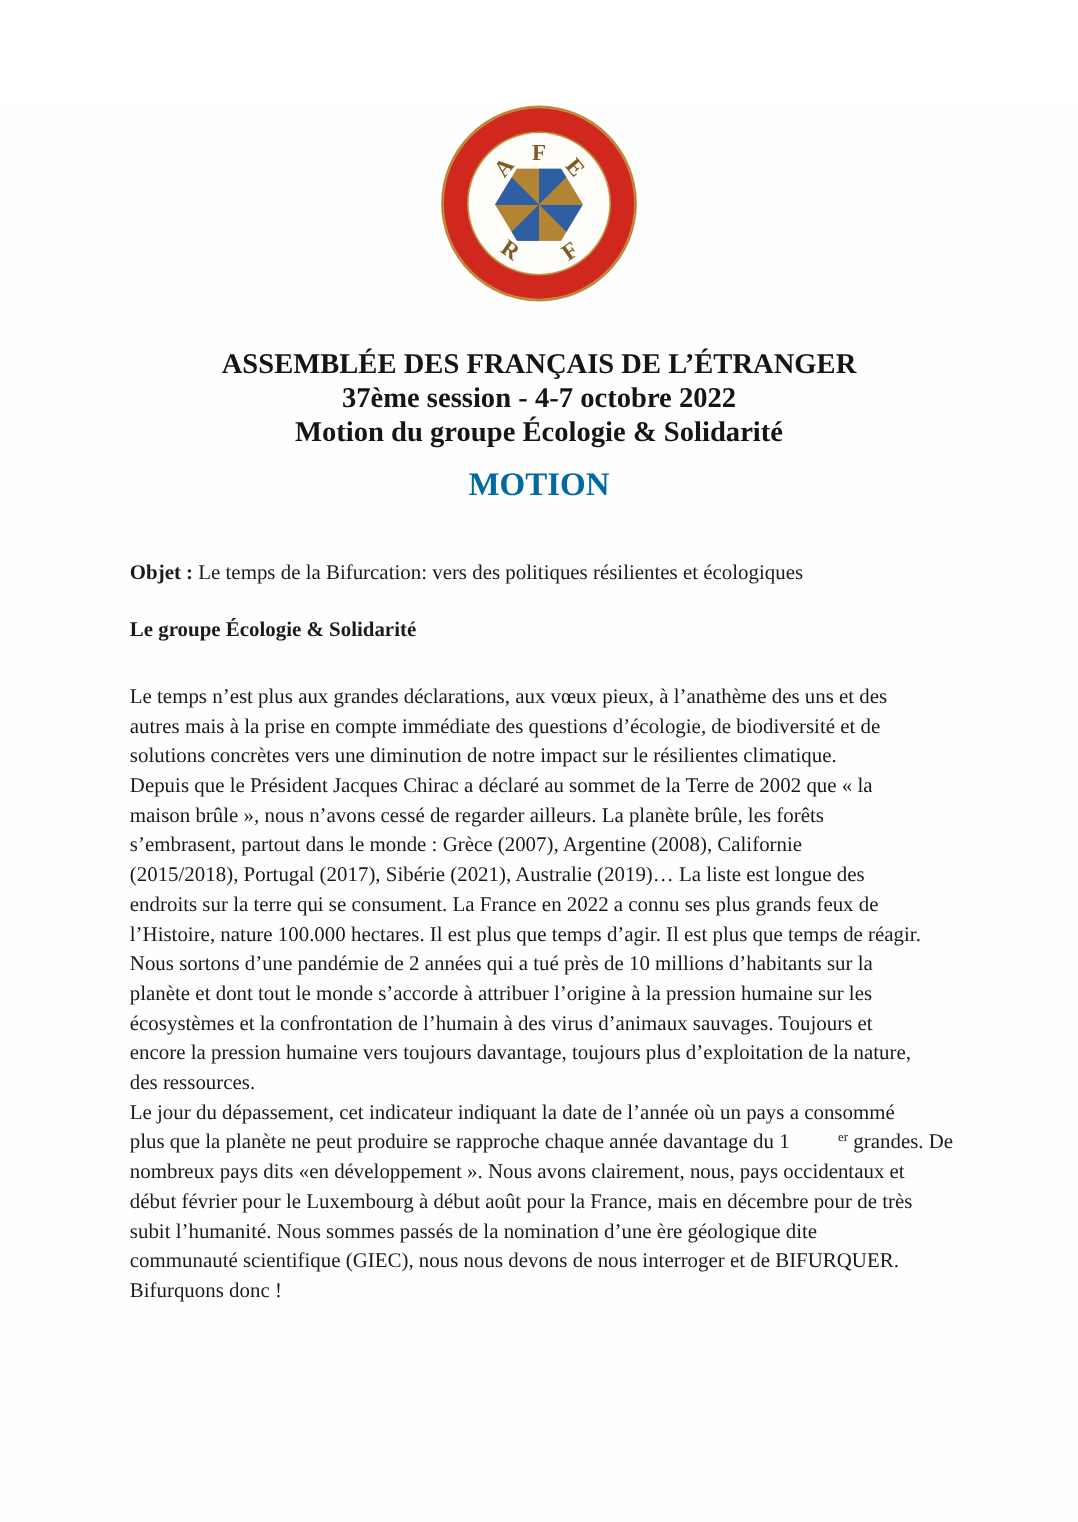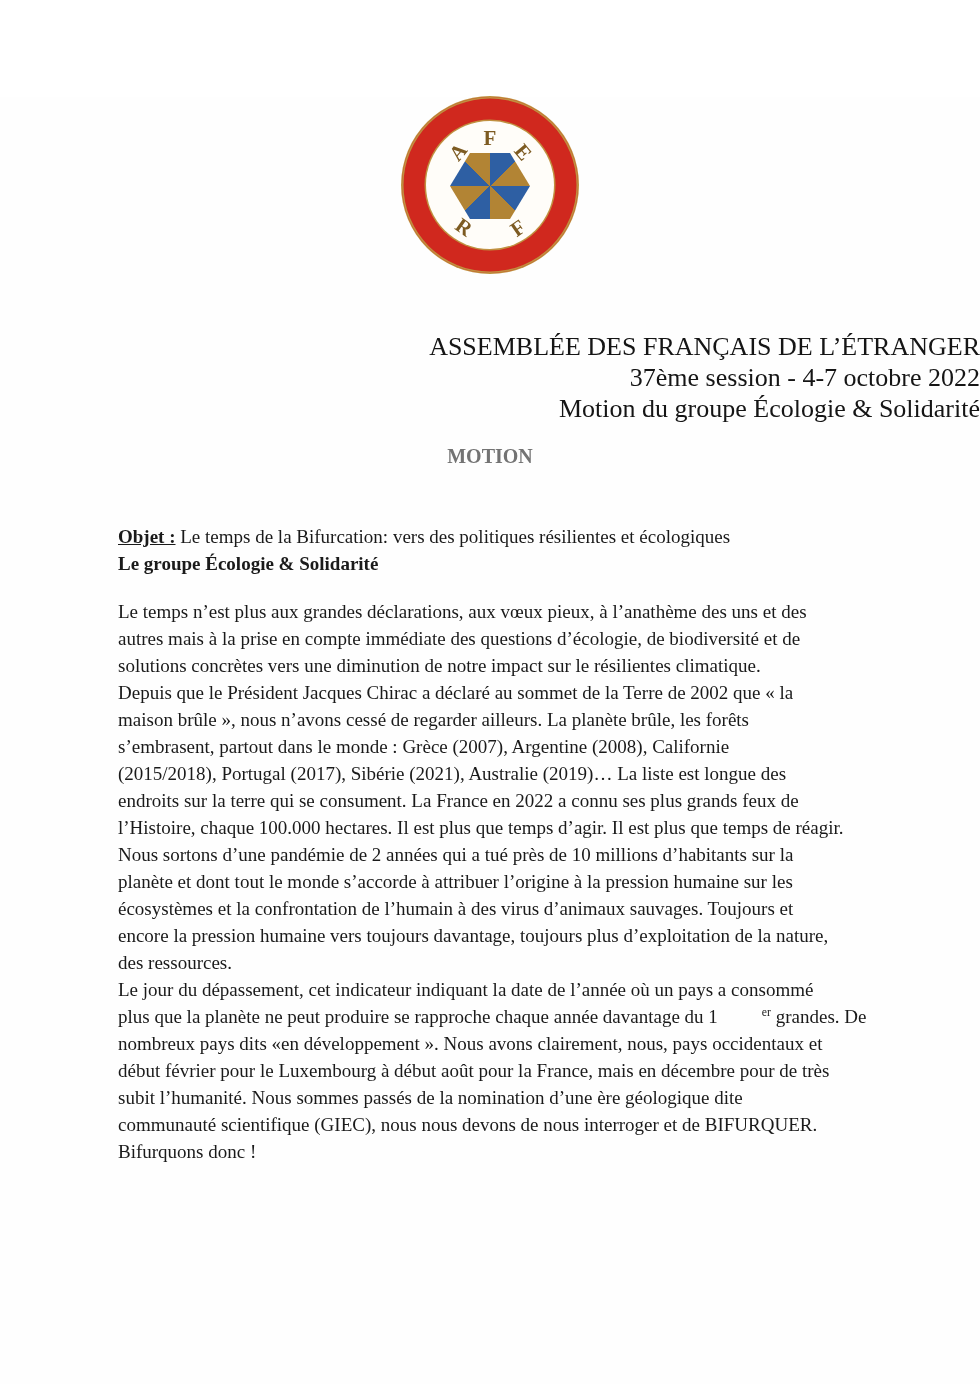--- a/index.html
+++ b/index.html
@@ -40,34 +40,34 @@
     color:#7d5b22;font-family:"Liberation Serif","DejaVu Serif",serif;
   }
   .ll-a{left:45px;top:44px;transform:rotate(-50deg);}
   .ll-ftop{left:77px;top:30px;}
   .ll-e{left:110px;top:44px;transform:rotate(50deg);}
   .ll-r{left:51px;top:119px;transform:rotate(35deg);}
   .ll-fbot{left:105px;top:120px;transform:rotate(-35deg);}
 
   
   .title-block{
-    margin-top:58px;text-align:right;
-    font-weight:400;font-size:26px;line-height:31px;color:#151515;
+    margin-top:42px;text-align:center;
+    font-weight:700;font-size:26px;line-height:31px;color:#151515;
   }
   .motion-heading{
     margin-top:17px;text-align:center;
-    font-weight:700;font-size:20px;line-height:31px;color:#737373;
+    font-weight:700;font-size:30px;line-height:31px;color:#0369a1;
   }
 
   
   .content{margin:0 100px 0 118px;font-size:19px;}
   .subject-line{margin-top:51px;line-height:27px;white-space:nowrap;}
-  .subject-label{font-weight:700;text-decoration:underline;}
-  .group-heading{font-weight:700;line-height:27px;}
-  .body-text{margin-top:21px;}
+  .subject-label{font-weight:700;}
+  .group-heading{margin-top:25px;font-weight:700;line-height:27px;}
+  .body-text{margin-top:34px;}
   .bline{line-height:27px;white-space:nowrap;}
   .bline sup{font-size:0.62em;vertical-align:super;line-height:0;padding-left:44px;}
 </style>
 </head>
 <body>
 
 <div class="page">
 
   <div class="logo">
     <div class="logo-ring"></div>
@@ -96,21 +96,21 @@
 
     <div class="body-text">
       <div class="bline">Le temps n’est plus aux grandes déclarations, aux vœux pieux, à l’anathème des uns et des</div>
       <div class="bline">autres mais à la prise en compte immédiate des questions d’écologie, de biodiversité et de</div>
       <div class="bline">solutions concrètes vers une diminution de notre impact sur le résilientes climatique.</div>
       <div class="bline">Depuis que le Président Jacques Chirac a déclaré au sommet de la Terre de 2002 que « la</div>
       <div class="bline">maison brûle », nous n’avons cessé de regarder ailleurs. La planète brûle, les forêts</div>
       <div class="bline">s’embrasent, partout dans le monde : Grèce (2007), Argentine (2008), Californie</div>
       <div class="bline">(2015/2018), Portugal (2017), Sibérie (2021), Australie (2019)… La liste est longue des</div>
       <div class="bline">endroits sur la terre qui se consument. La France en 2022 a connu ses plus grands feux de</div>
-      <div class="bline">l’Histoire, chaque 100.000 hectares. Il est plus que temps d’agir. Il est plus que temps de réagir.</div>
+      <div class="bline">l’Histoire, nature 100.000 hectares. Il est plus que temps d’agir. Il est plus que temps de réagir.</div>
       <div class="bline">Nous sortons d’une pandémie de 2 années qui a tué près de 10 millions d’habitants sur la</div>
       <div class="bline">planète et dont tout le monde s’accorde à attribuer l’origine à la pression humaine sur les</div>
       <div class="bline">écosystèmes et la confrontation de l’humain à des virus d’animaux sauvages. Toujours et</div>
       <div class="bline">encore la pression humaine vers toujours davantage, toujours plus d’exploitation de la nature,</div>
       <div class="bline">des ressources.</div>
       <div class="bline">Le jour du dépassement, cet indicateur indiquant la date de l’année où un pays a consommé</div>
       <div class="bline"><span>plus que la planète ne peut produire se rapproche chaque année davantage du 1</span><sup>er</sup><span> grandes. De</span></div>
       <div class="bline">nombreux pays dits «en développement ». Nous avons clairement, nous, pays occidentaux et</div>
       <div class="bline">début février pour le Luxembourg à début août pour la France, mais en décembre pour de très</div>
       <div class="bline">subit l’humanité. Nous sommes passés de la nomination d’une ère géologique dite</div>

